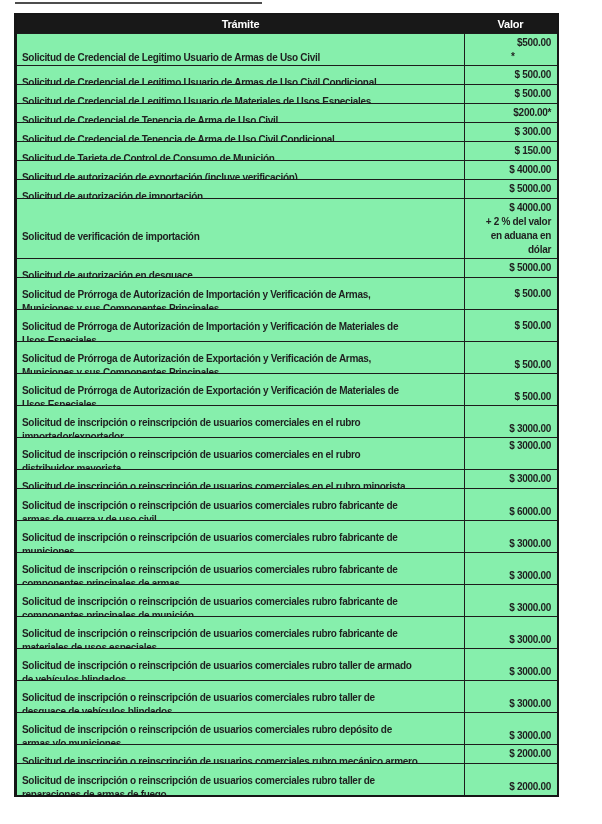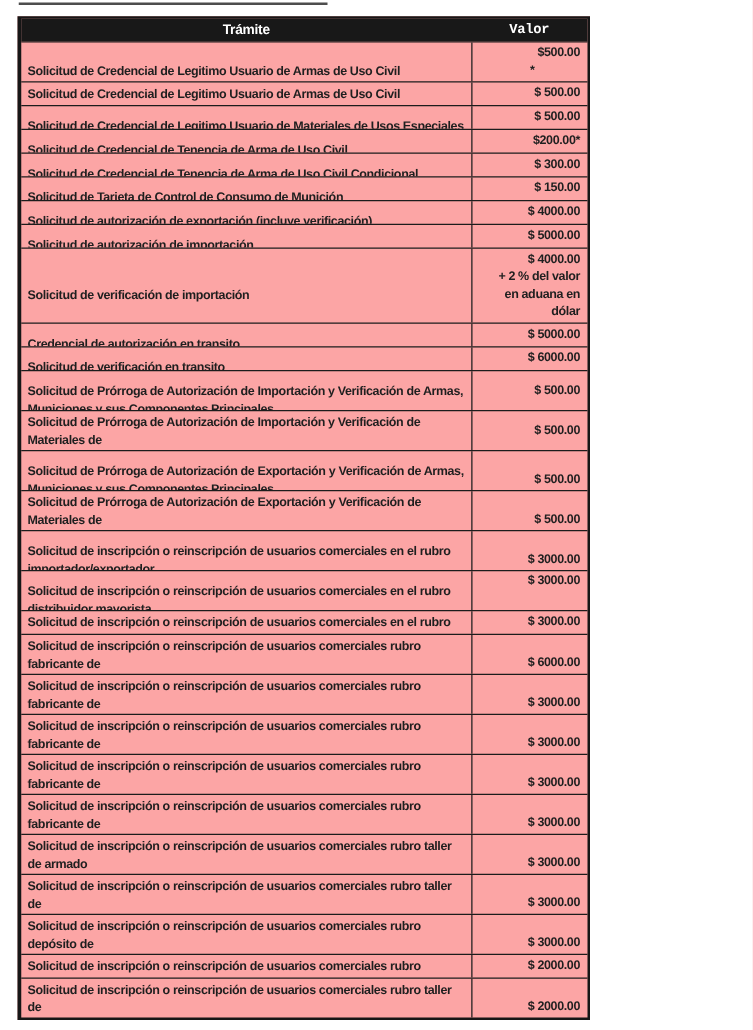--- a/index.html
+++ b/index.html
@@ -16,40 +16,40 @@
   }
   .scan-line {
     position: absolute;
     left: 15px; top: 2px;
     width: 247px; height: 2px;
     background: #4d4d4d;
   }
   .fee-table {
     position: absolute;
     left: 14px; top: 13px;
-    width: 458px;
+    width: 545px;
     border: 2px solid #161616;
     border-left-width: 3px;
-    background: #fca5a5;
+    background: #86efac;
   }
   .hdr {
     display: flex;
     height: 18px;
     background: #181818;
     color: #ffffff;
     font-size: 11px;
     letter-spacing: -0.2px;
   }
   .hdr .hc {
     display: flex;
     align-items: center;
     justify-content: center;
   }
   .hdr .hc.t { flex: 1; }
-  .hdr .hc.v { width: 93px; font-family: Liberation Mono, monospace; }
+  .hdr .hc.v { width: 93px; }
   .row {
     display: flex;
     border-top: 1.5px solid #1c1c1c;
     font-size: 10px;
     letter-spacing: -0.3px;
     line-height: 14px;
   }
   .t-cell {
     flex: 1;
     padding: 16px 4px 0 5px;
@@ -137,29 +137,23 @@
         <div class="row" style="height: 60px;">
           <div class="t-cell">Solicitud de verificación de importación</div>
           <div class="v-cell va-middle">
             <span class="value-line">$ 4000.00</span>
             <span class="value-line">+ 2 % del valor</span>
             <span class="value-line">en aduana en</span>
             <span class="value-line">dólar</span>
           </div>
         </div>
         <div class="row" style="height: 19px;">
-          <div class="t-cell">Credencial de autorización en transito</div>
+          <div class="t-cell">Solicitud de autorización en desguace</div>
           <div class="v-cell va-middle">
             <span class="value-line">$ 5000.00</span>
-          </div>
-        </div>
-        <div class="row" style="height: 19px;">
-          <div class="t-cell">Solicitud de verificación en transito</div>
-          <div class="v-cell va-middle">
-            <span class="value-line">$ 6000.00</span>
           </div>
         </div>
         <div class="row" style="height: 32px;">
           <div class="t-cell">Solicitud de Prórroga de Autorización de Importación y Verificación de Armas,
 Municiones y sus Componentes Principales</div>
           <div class="v-cell va-middle">
             <span class="value-line">$ 500.00</span>
           </div>
         </div>
         <div class="row" style="height: 32px;">

